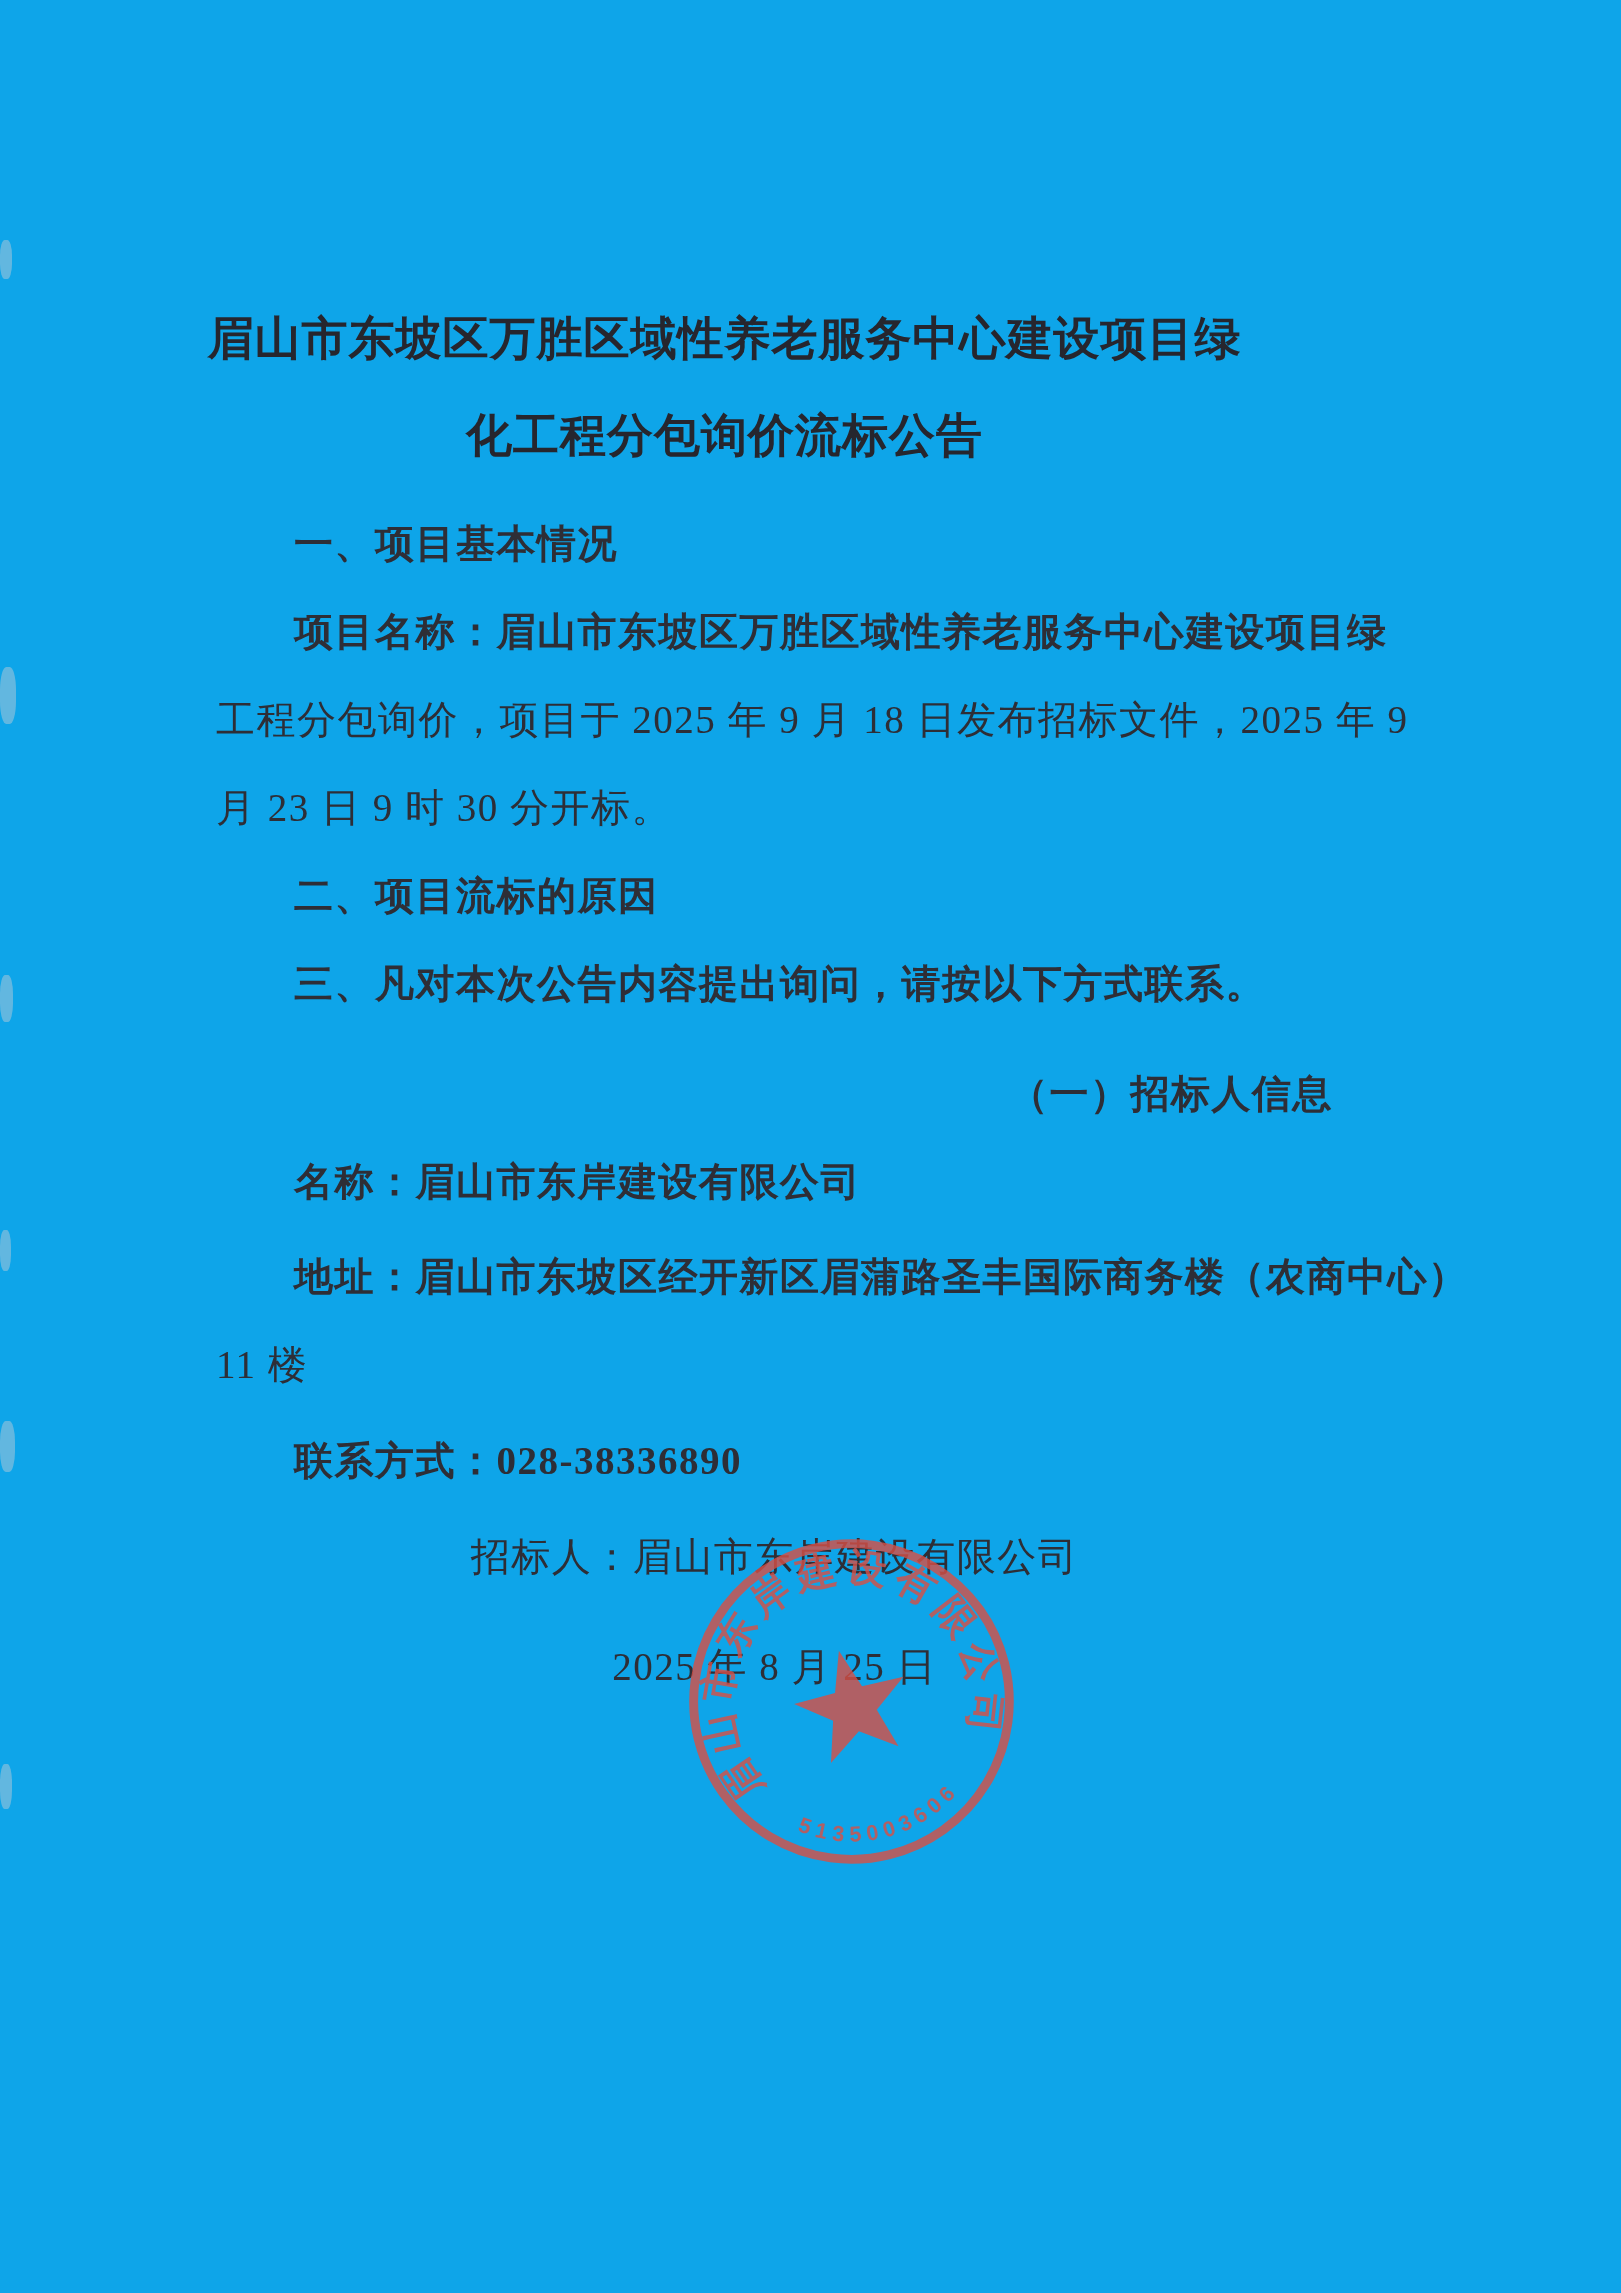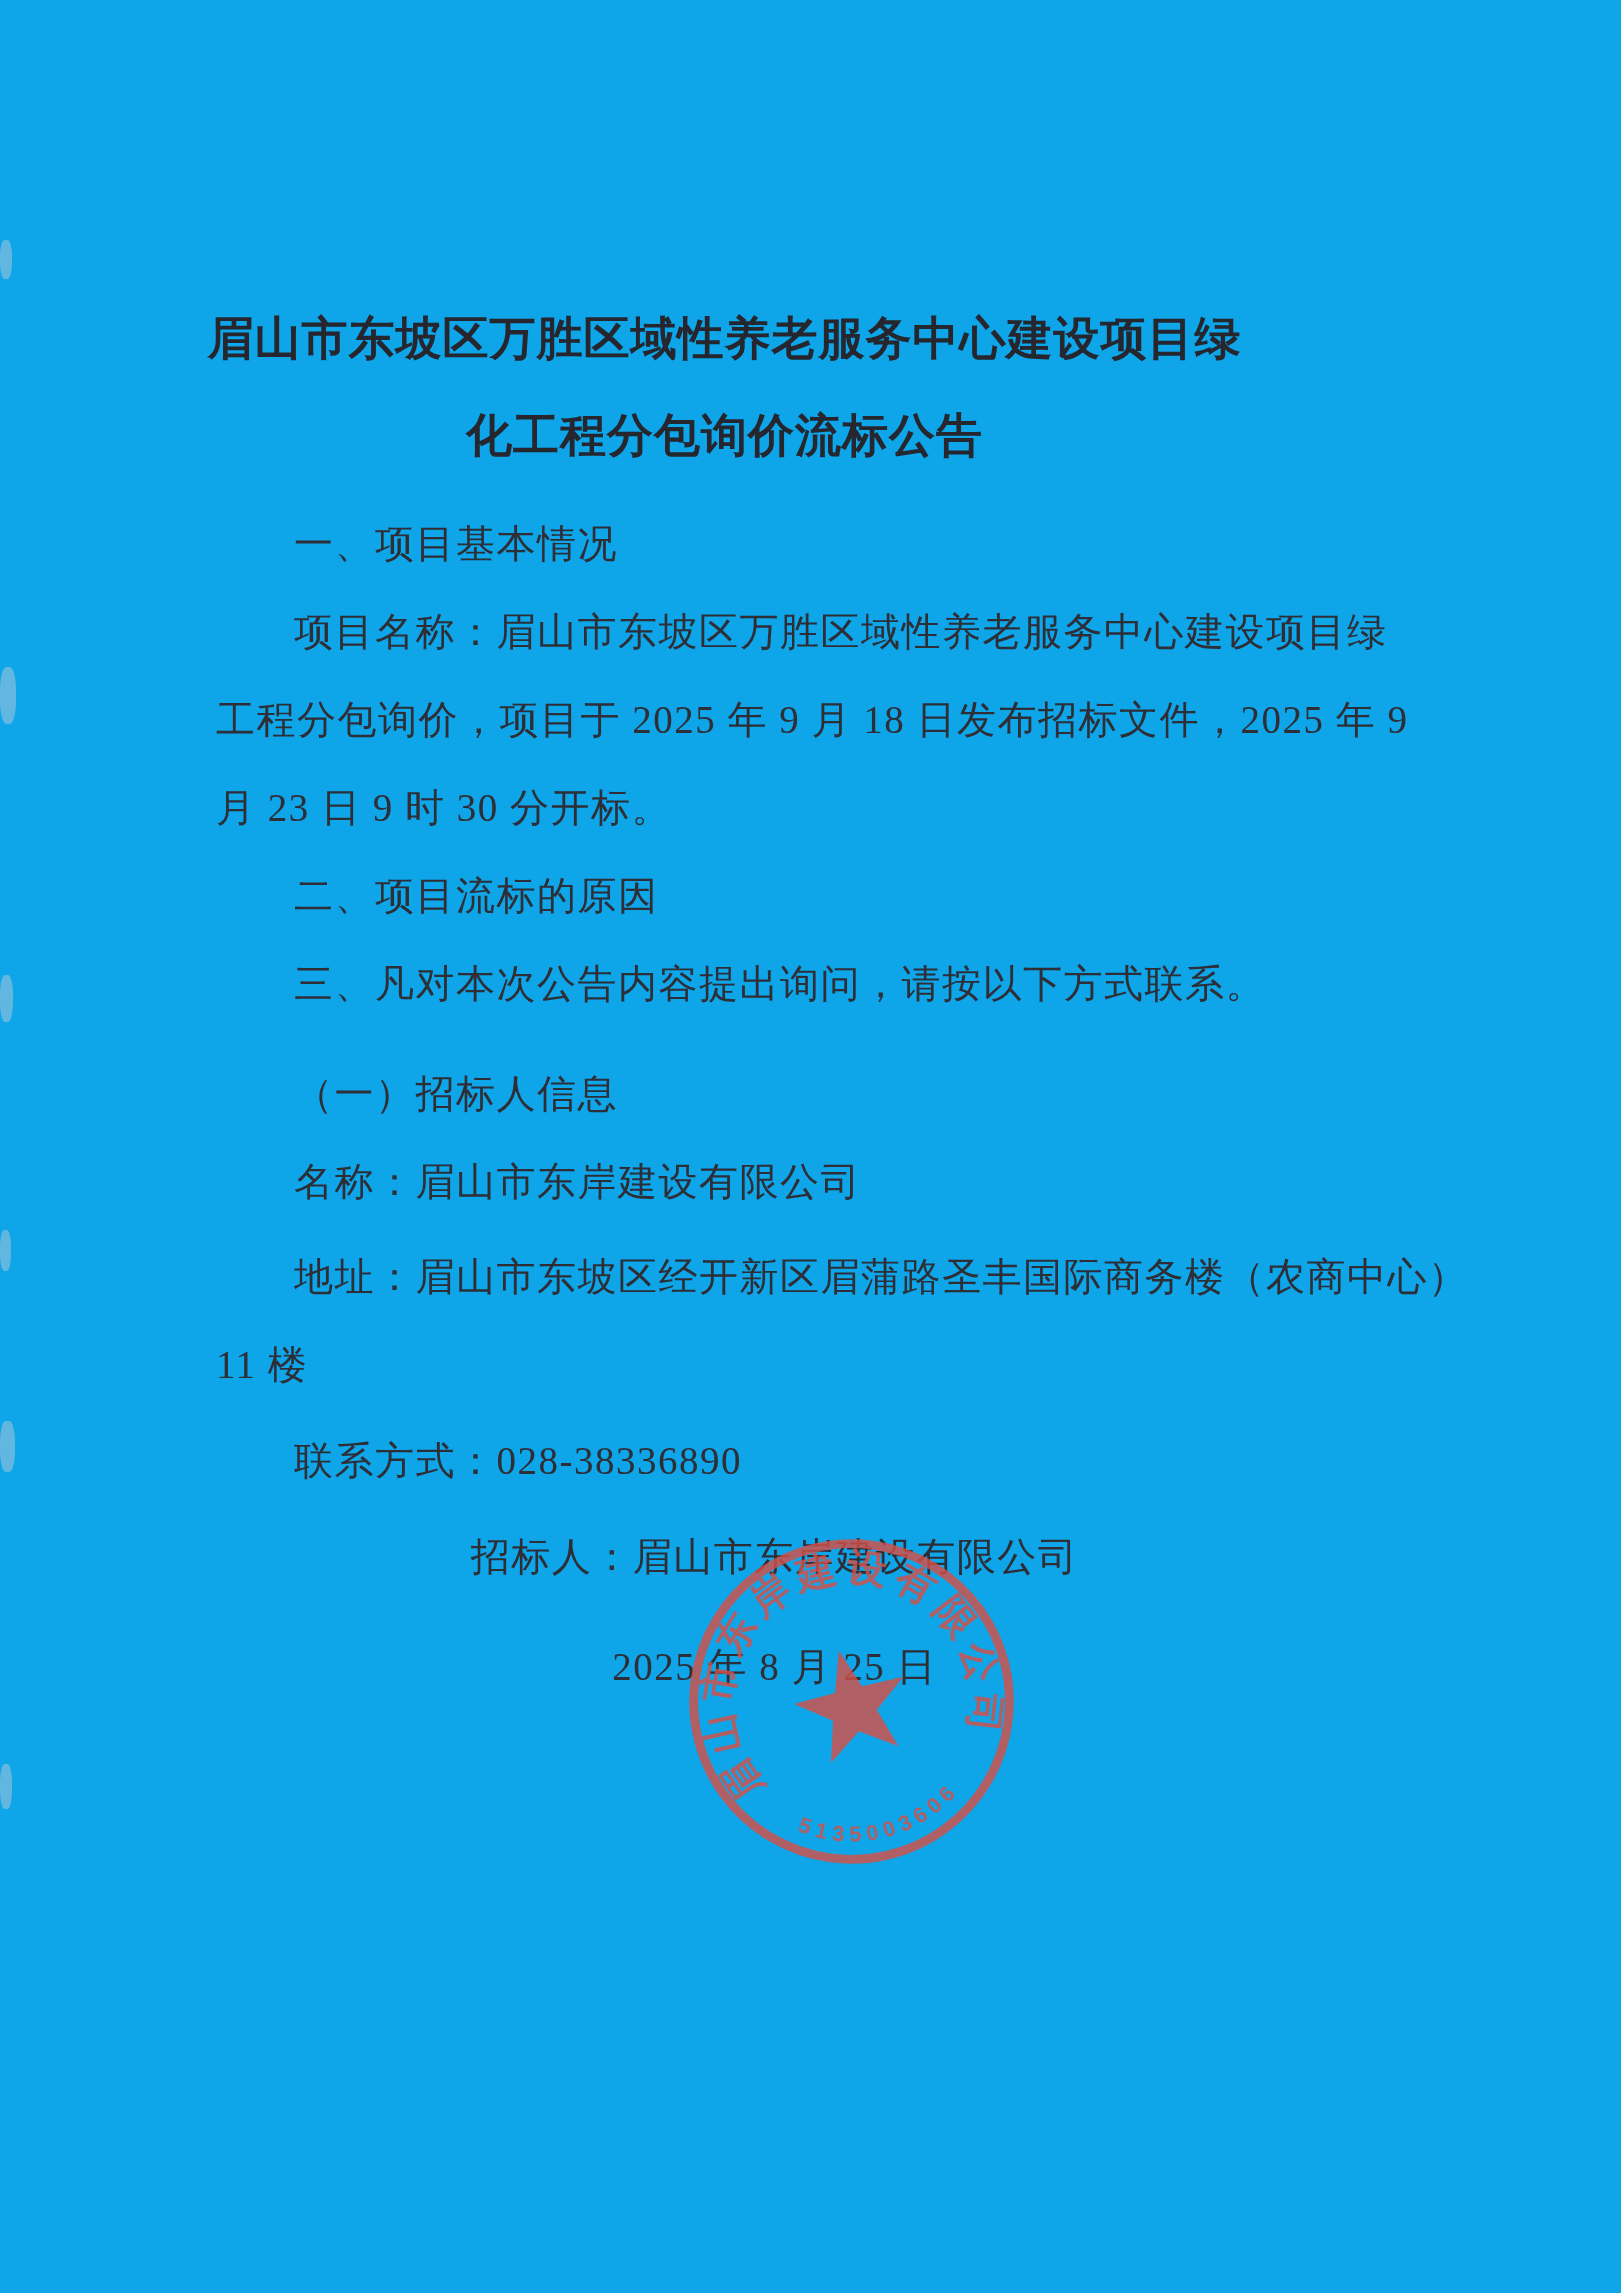--- a/index.html
+++ b/index.html
@@ -37,23 +37,23 @@
   .content {
     position:absolute; left:216px; top:500px; width:1117px;
   }
   .line {
     margin:0;
     font-size:39px;
     line-height:88px;
     letter-spacing:1.5px;
     white-space:nowrap;
   }
-  .indent { padding-left:78px; }
+  .indent { padding-left:78px;font-weight:bold; }
   .right  { text-align:center; }
-  .mt-sub  { margin-top:21.6px; }
+  .mt-sub  { margin-top:21.6px;text-align:right; }
   .mt-sm   { margin-top:7.8px; }
   .mt-sig  { margin-top:7.8px; }
   .mt-date { margin-top:21.6px; }
 
   
   .stamp {
     position:absolute; left:669px; top:1519px;
     width:365px; height:365px;
     transform:rotate(-14deg);
     opacity:.8;

